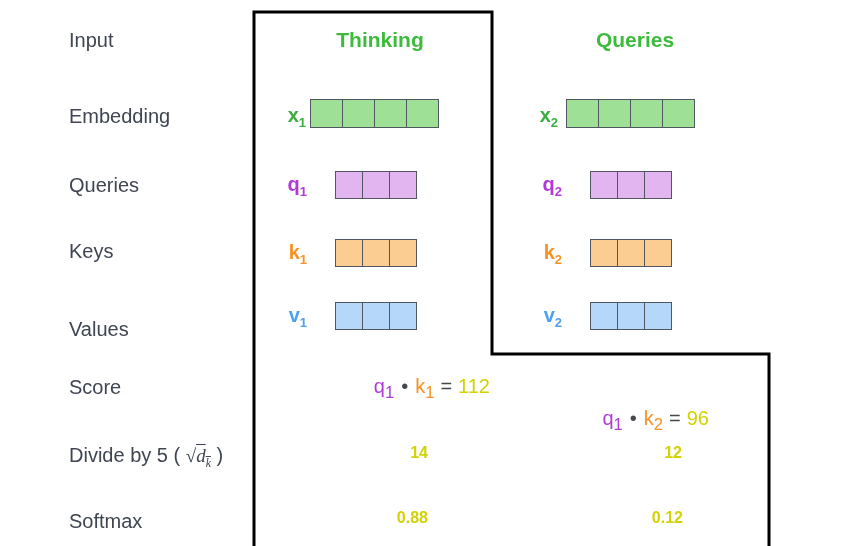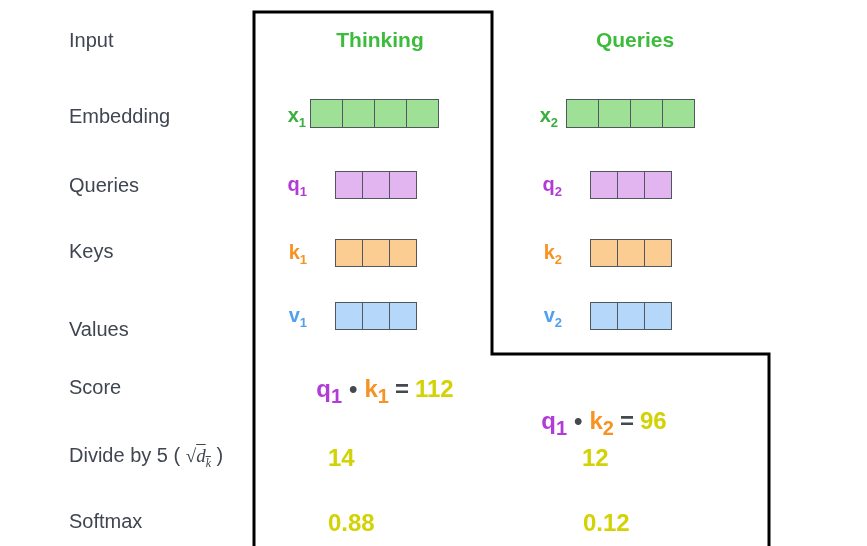--- a/index.html
+++ b/index.html
@@ -37,27 +37,27 @@
   
   .cells{position:absolute;display:flex;}
   .cell{box-sizing:border-box;border:1px solid #51575e;margin-left:-1px;}
   .cell:first-child{margin-left:0;}
   .c-green{width:33px;height:29px;background:#9fe097;}
   .c-purple{width:28px;height:28px;background:#e2b5f0;}
   .c-orange{width:28px;height:28px;background:#fbcd92;}
   .c-blue{width:28px;height:28px;background:#b4d7fa;}
   
   .expr{
-    position:absolute;width:210px;text-align:center;font-size:24px;font-weight:bold;
+    position:absolute;width:210px;text-align:right;font-size:20px;font-weight:normal;
     white-space:nowrap;
   }
   .expr .dot{margin:0 7px;}
   .expr .eq{margin:0 6px;}
   .num{
-    position:absolute;width:100px;text-align:left;font-size:24px;font-weight:bold;
+    position:absolute;width:100px;text-align:right;font-size:16px;font-weight:bold;
   }
   .border-svg{position:absolute;left:0;top:0;pointer-events:none;}
 </style>
 </head>
 <body>
 
 <div class="canvas">
 
   <svg class="border-svg" width="867" height="546">
     <polyline points="254,548 254,12 492,12 492,354 769,354 769,548" fill="none" stroke="#000000" stroke-width="3"></polyline>

